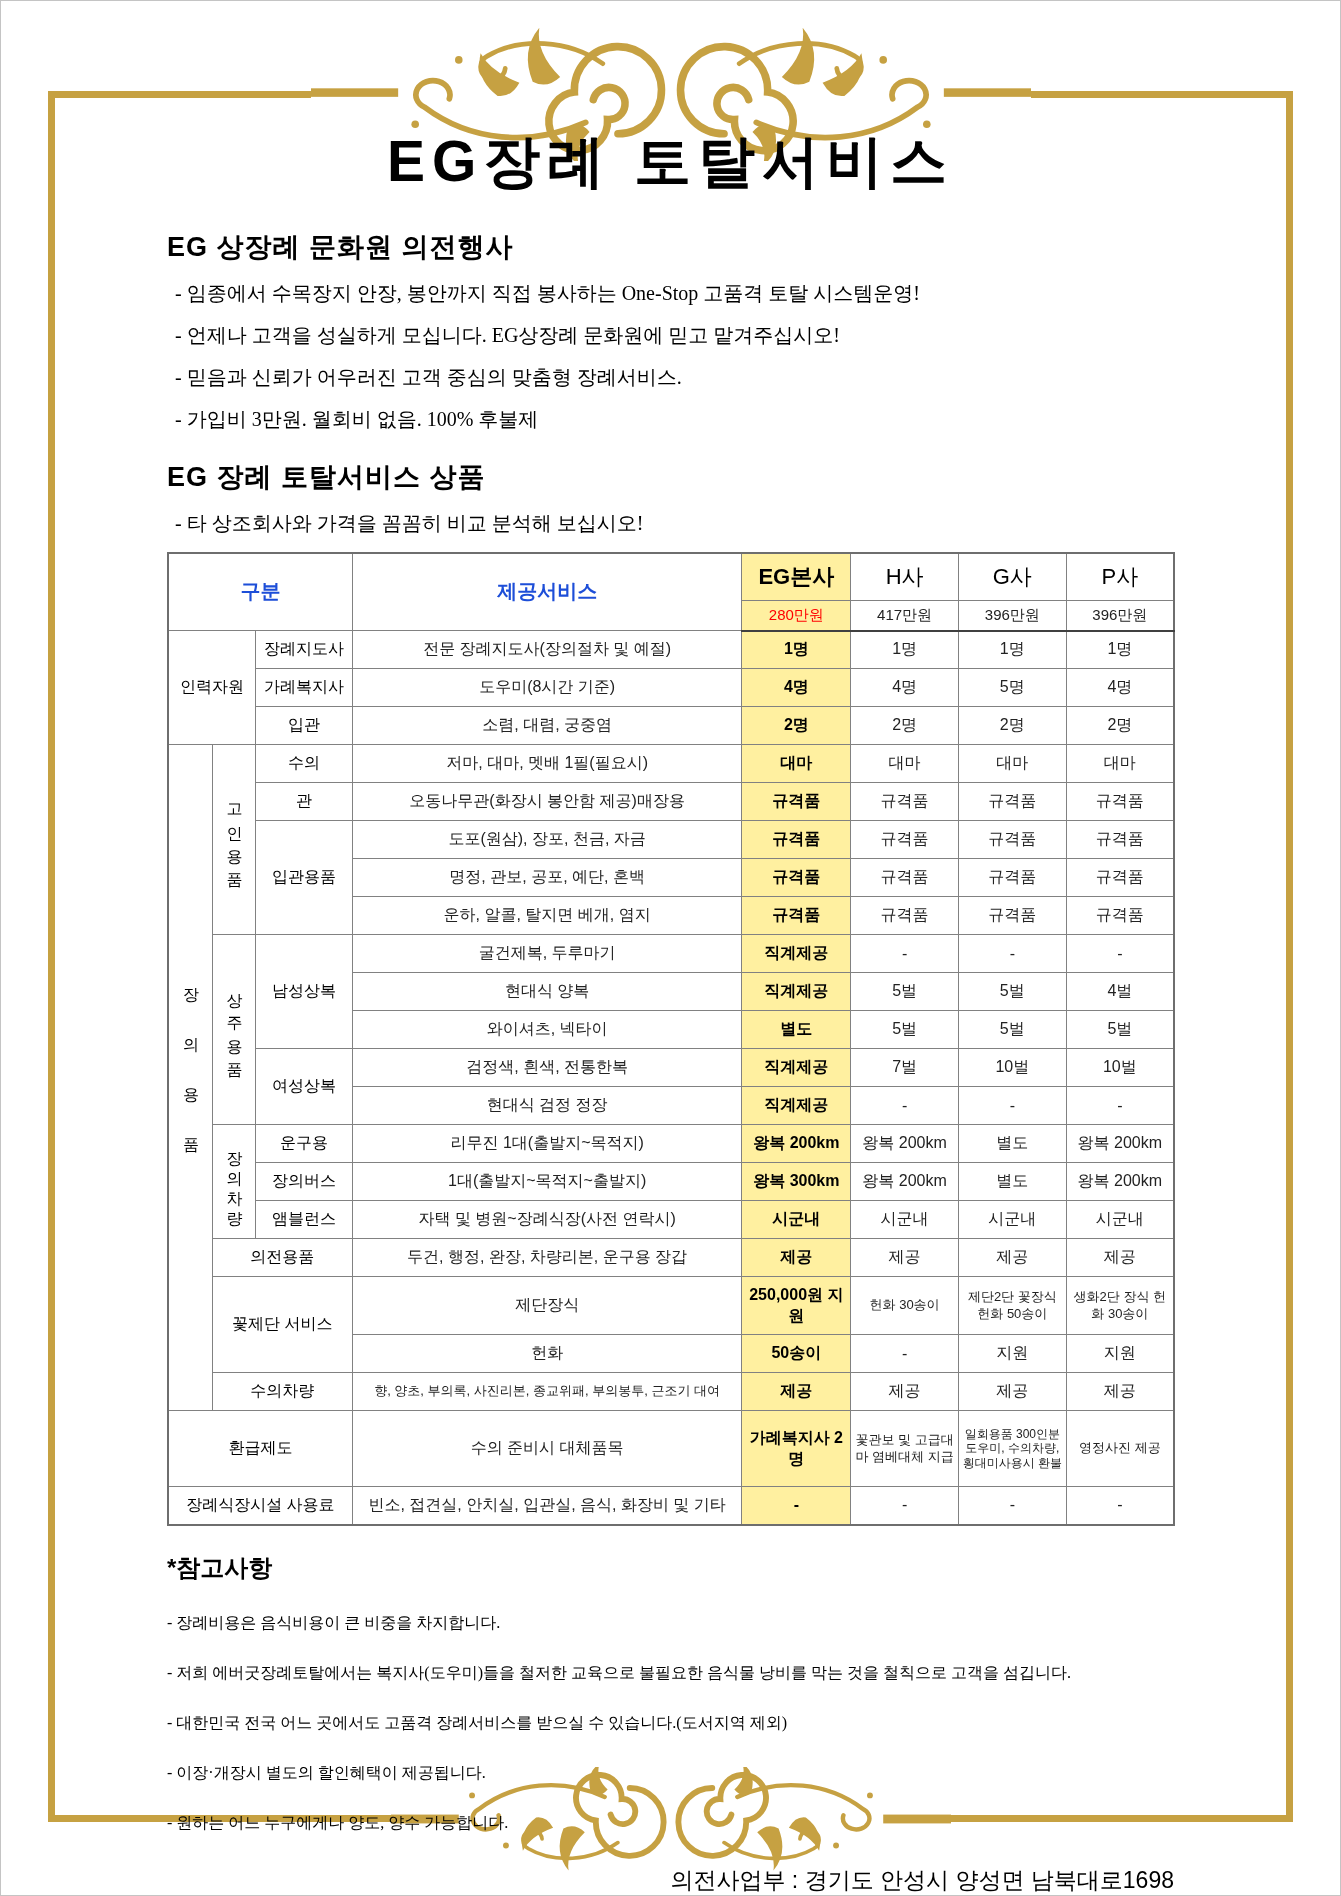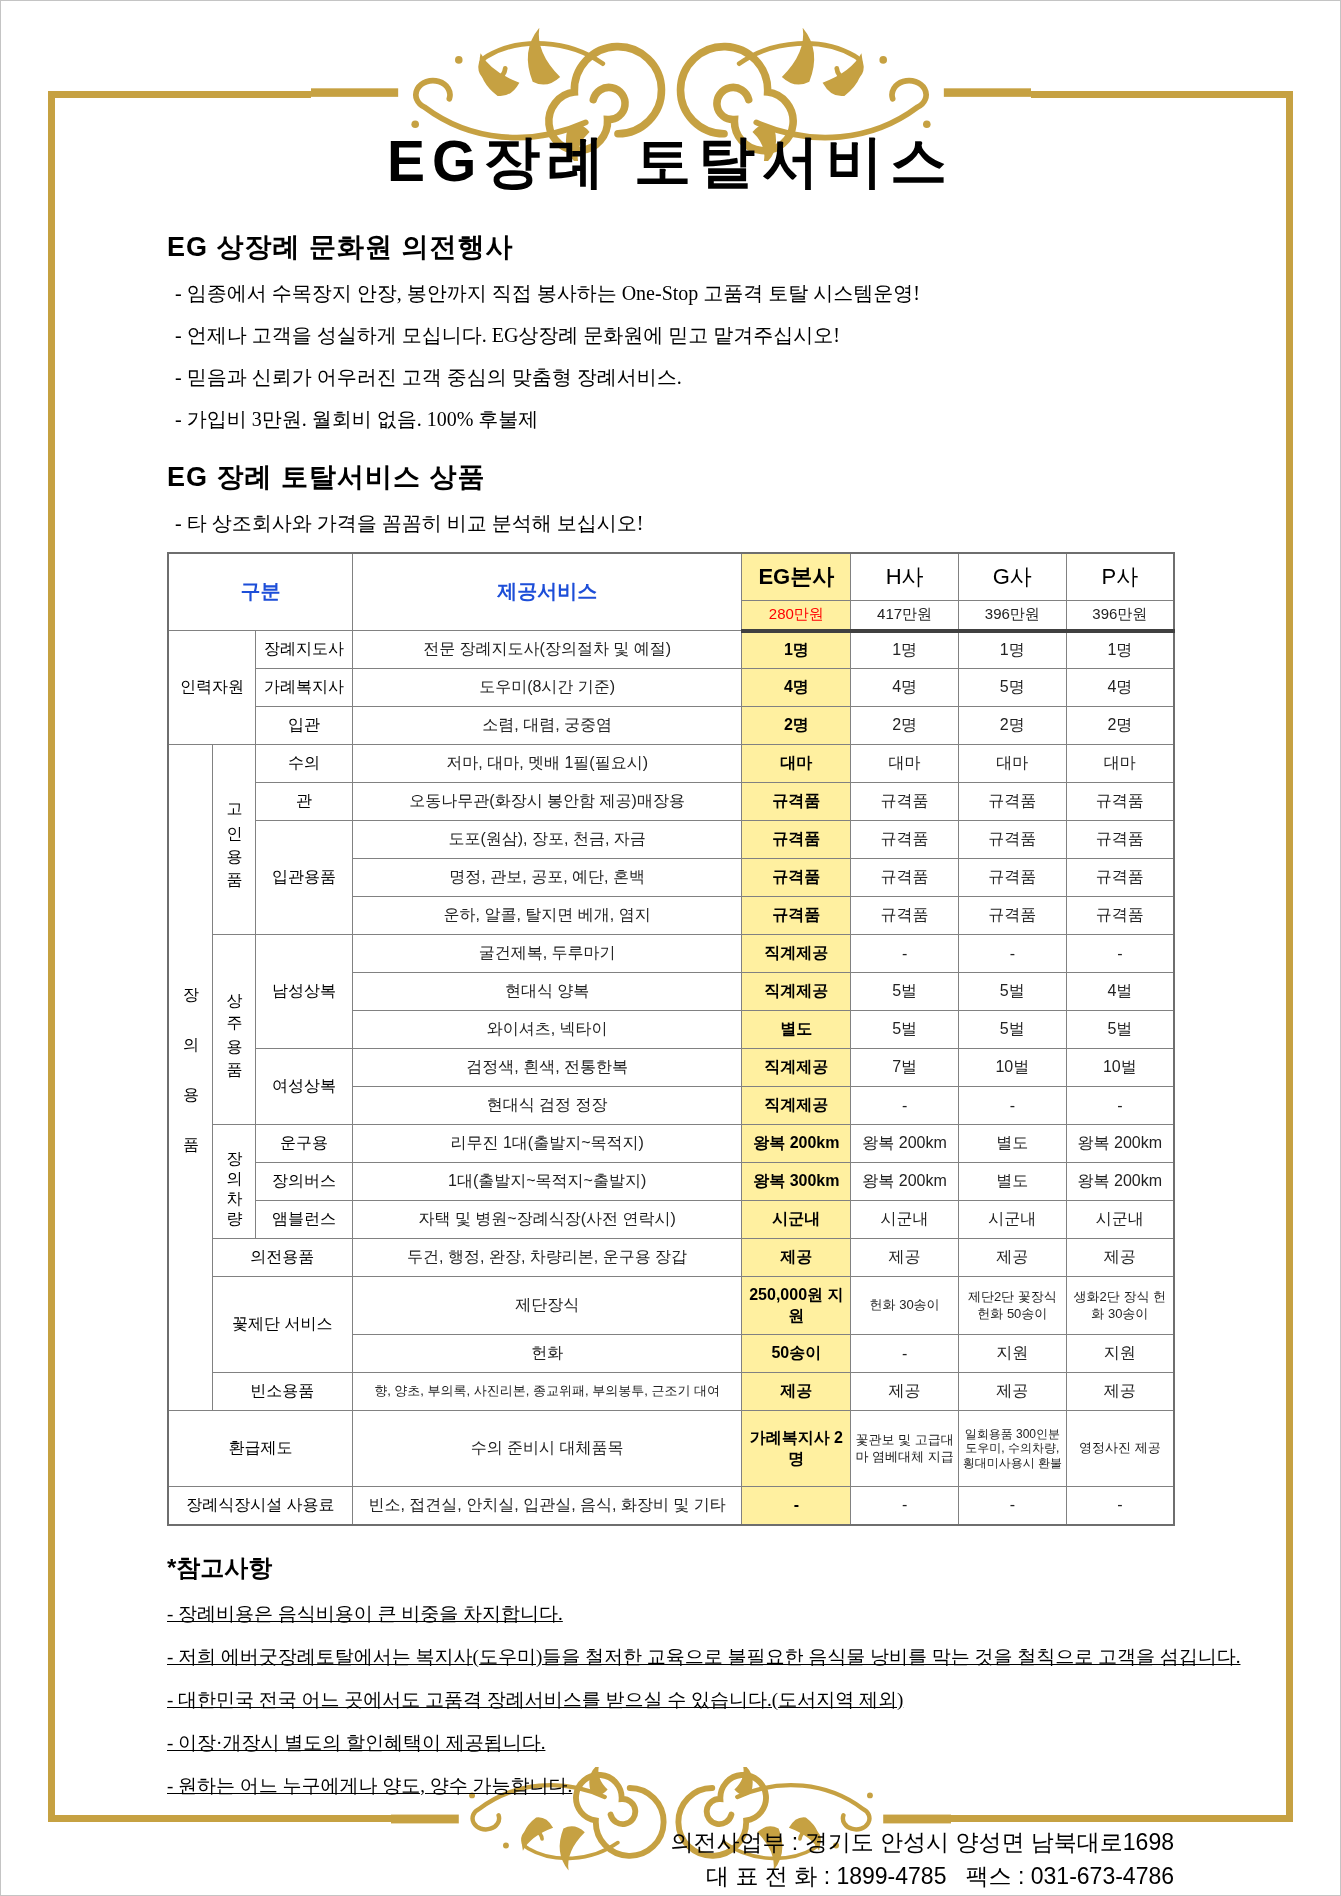--- a/index.html
+++ b/index.html
@@ -41,33 +41,33 @@
     border:2px solid #6e6e6e;
     font-size:16px;text-align:center;color:#222;
   }
   table.cmp th,table.cmp td{border:1px solid #818181;padding:1px 2px;overflow:hidden;}
   tr.h1{height:48px;} tr.h2{height:30px;}
   tr.r{height:38px;} tr.r-tall{height:58px;} tr.r-xtall{height:76px;}
   th.gubun,th.svc{font-size:20px;font-weight:bold;color:#1d4ed8;}
   th.co{font-size:22px;font-weight:normal;color:#000;}
   th.co.egco{font-weight:bold;}
   td.price{font-size:15px;}
-  tr.h2 td{border-bottom:4px solid #404040;}
+  tr.h2 td{border-bottom:2px solid #404040;}
   .eg{background:#FFF0A0;font-weight:bold;color:#000;}
   .red{color:#FF0000;font-weight:normal;}
   td.lab{font-size:16px;color:#000;}
   td.svc-c{font-size:16px;}
   td.small{font-size:13px;line-height:1.25;}
   td.xsmall{font-size:12px;line-height:1.2;}
   .vt{writing-mode:vertical-rl;text-orientation:upright;display:inline-block;}
   .vt-wide{letter-spacing:34px;}
   .vt-mid{letter-spacing:7px;}
   
   .notes-heading{font-size:24px;font-weight:bold;margin:26px 0 2px 0;}
-  .notes li{font-size:19px;margin:17px 0;text-decoration:underline;}
+  .notes li{font-size:16px;margin:29px 0;}
   
   .footer{margin-top:26px;text-align:right;font-size:23px;line-height:1.5;}
   .footer div{white-space:pre;}
 </style>
 </head>
 <body>
 
 <div class="page">
 
   <div class="frame-top"></div>
@@ -304,21 +304,21 @@
         <td class="small">생화2단 장식 헌화 30송이</td>
       </tr>
       <tr class="r">
         <td class="svc-c">헌화</td>
         <td class="eg">50송이</td>
         <td>-</td>
         <td>지원</td>
         <td>지원</td>
       </tr>
       <tr class="r">
-        <td class="lab" colspan="2">빈소용품</td>
+        <td class="lab" colspan="2">수의차량</td>
         <td class="svc-c small">향, 양초, 부의록, 사진리본, 종교위패, 부의봉투, 근조기 대여</td>
         <td class="eg">제공</td>
         <td>제공</td>
         <td>제공</td>
         <td>제공</td>
       </tr>
 
       <tr class="r-xtall">
         <td class="lab" colspan="3">환급제도</td>
         <td class="svc-c">수의 준비시 대체품목</td>

